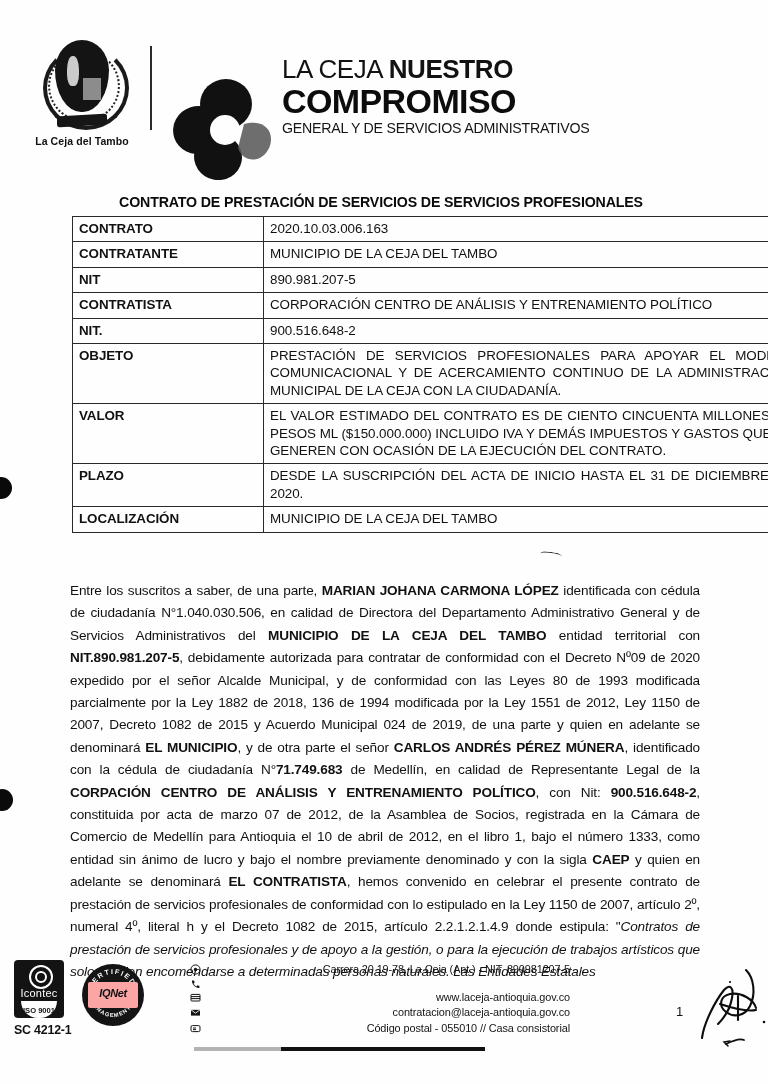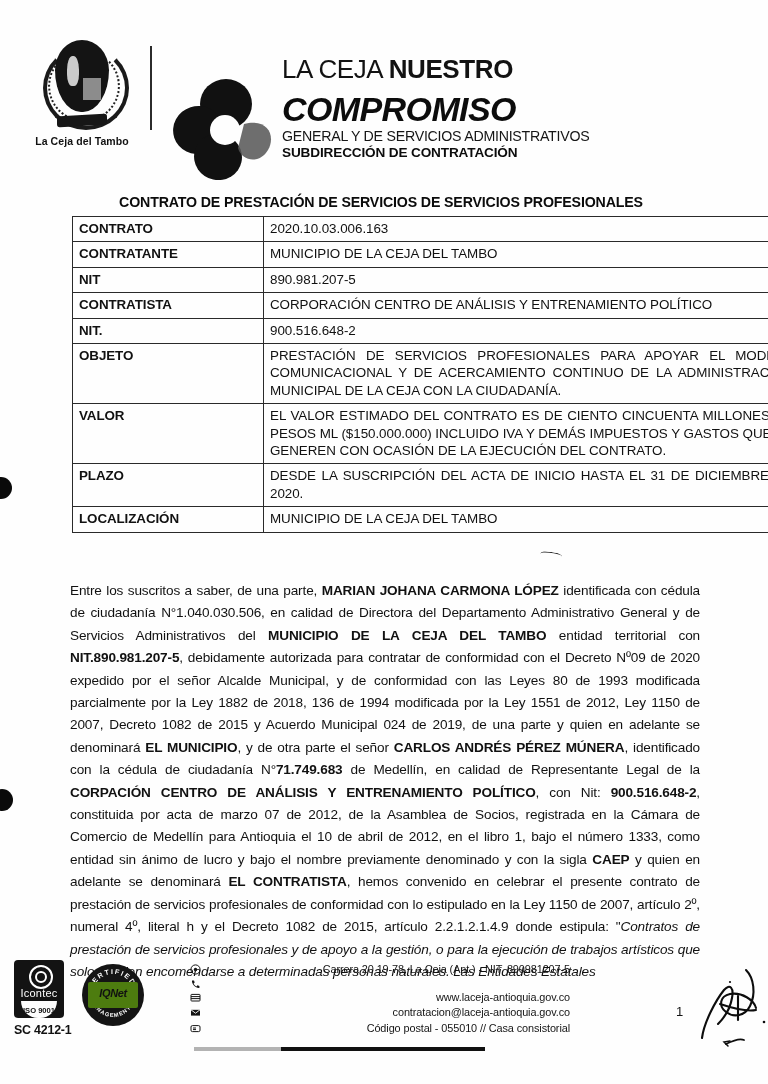--- a/index.html
+++ b/index.html
@@ -115,22 +115,21 @@
     color: #121212;
     font-family: "Liberation Sans Narrow", "Liberation Sans", sans-serif;
   }
   .brand-l1 b { font-weight: bold; }
   .brand-l2 {
     font-size: 34px;
     line-height: 34px;
     font-weight: bold;
     letter-spacing: -.6px;
     color: #0c0c0c;
-    margin-top: 9px;
-    font-style: italic;
+    margin-top: 1px;
   }
   .brand-l3, .brand-l4 {
     font-size: 14.2px;
     line-height: 16px;
     letter-spacing: -.25px;
     color: #151515;
     margin-top: 2px;
   }
   .brand-l5 {
     font-size: 13.6px;
@@ -265,21 +264,21 @@
   .iqnet-ring {
     position: absolute;
     inset: 0;
     border-radius: 50%;
     background: #141414;
   }
   .iqnet-inner {
     position: absolute;
     left: 6px; top: 18px;
     width: 50px; height: 26px;
-    background: #4d7c0f;
+    background: #fca5a5;
     border-radius: 2px;
   }
   .iqnet-logo {
     position: absolute;
     left: 0; top: 5px;
     width: 50px;
     text-align: center;
     font-size: 11px;
     font-weight: bold;
     font-style: italic;
@@ -388,21 +387,20 @@
         <circle cx="53" cy="52" r="15" fill="#fefefe"></circle>
       </svg>
     </div>
 
     <div class="brand">
       <div class="brand-l1">
         <span>LA CEJA </span><b>NUESTRO</b>
       </div>
       <div class="brand-l2">COMPROMISO</div>
       <div class="brand-l4">GENERAL Y DE SERVICIOS ADMINISTRATIVOS</div>
-      <div class="brand-l5">SUBDIRECCIÓN DE CONTRATACIÓN</div>
     </div>
   </div>
 
   <div class="doc-title">CONTRATO DE PRESTACIÓN DE SERVICIOS DE SERVICIOS PROFESIONALES</div>
 
   <table class="contract-table">
     <tbody>
       <tr>
         <td class="k">CONTRATO</td>
         <td class="v">2020.10.03.006.163</td>

